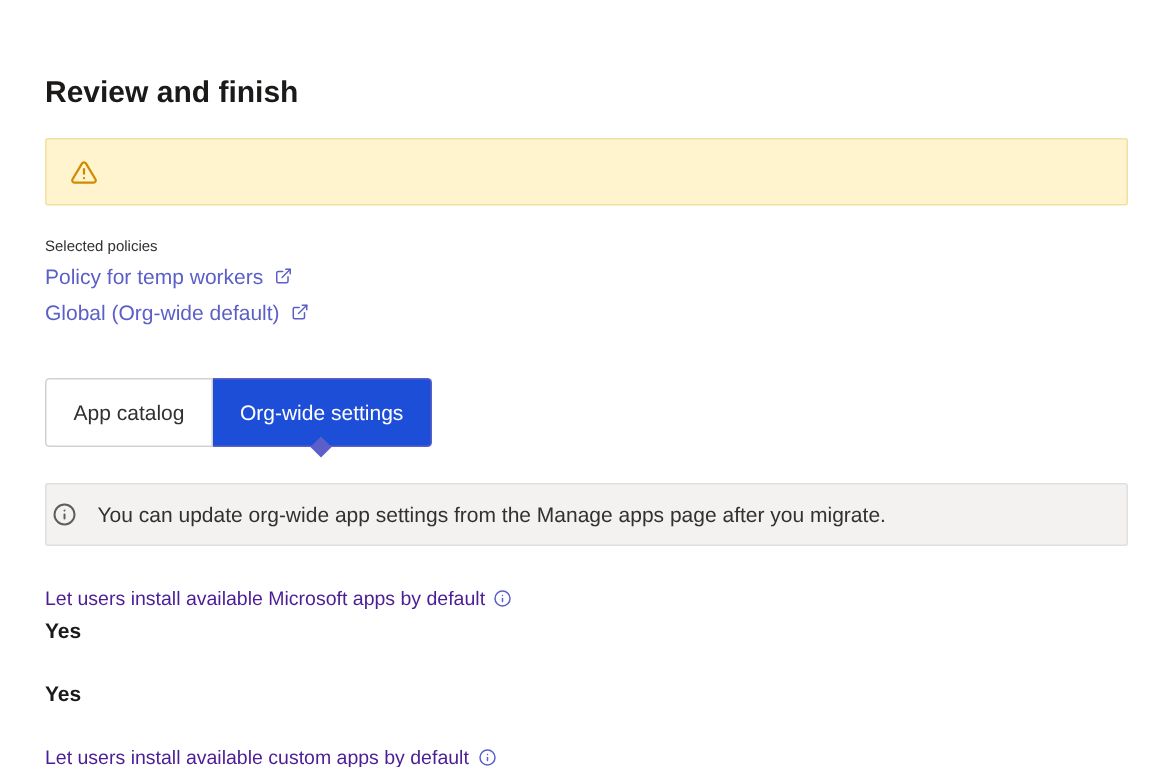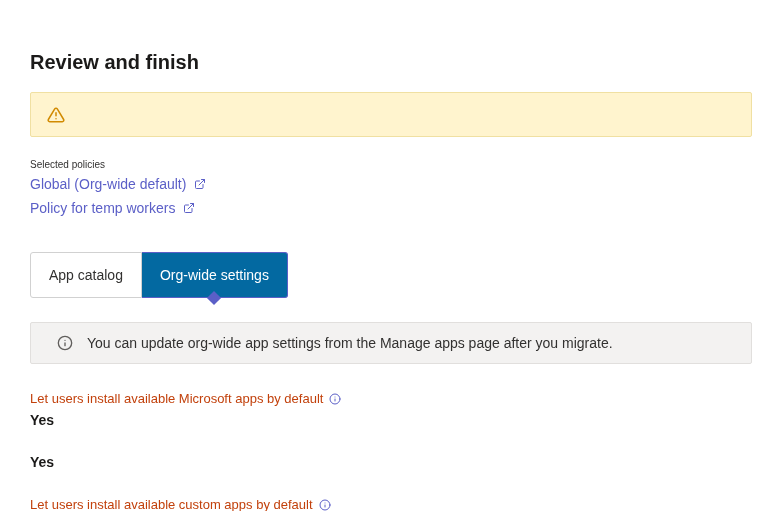--- a/index.html
+++ b/index.html
@@ -62,50 +62,50 @@
       font-size: 14px;
       border: 1px solid #d1d1d1;
       background: #ffffff;
       color: #323130;
       cursor: pointer;
       position: relative;
       border-radius: 3px 0 0 3px;
     }
     .tab + .tab { border-radius: 0 3px 3px 0; border-left: none; }
     .tab.active {
-      background: #0369a1;
+      background: #1d4ed8;
       border-color: #5b5fc7;
       color: #ffffff;
       text-align: right;
     }
     .tab.active::after {
       content: "";
       position: absolute;
       bottom: -6px;
       left: 50%;
       transform: translateX(-50%) rotate(45deg);
       width: 10px;
       height: 10px;
       background: #5b5fc7;
     }
     .info-bar {
       display: flex;
       align-items: center;
       background: #f3f2f1;
       border: 1px solid #e1dfdd;
       border-radius: 2px;
-      padding: 12px 26px;
+      padding: 12px 4px;
       margin-bottom: 26px;
     }
     .info-bar .icon { margin-right: 14px; flex-shrink: 0; }
     .info-bar .text { font-size: 14px; color: #323130; }
     .setting-item { margin-bottom: 26px; }
     .setting-label {
       font-size: 13px;
-      color: #c2410c;
+      color: #4c1d95;
       display: inline-flex;
       align-items: center;
       margin-bottom: 6px;
     }
     .setting-label .info-icon { margin-left: 6px; }
     .setting-value {
       font-size: 14px;
       font-weight: 600;
       color: #1b1a19;
     }
@@ -121,44 +121,44 @@
     <svg width="18" height="18" viewBox="0 0 24 24" fill="none" stroke="#d18a00" stroke-width="2" stroke-linecap="round" stroke-linejoin="round">
       <path d="M10.3 3.9 1.8 18a2 2 0 0 0 1.7 3h17a2 2 0 0 0 1.7-3L13.7 3.9a2 2 0 0 0-3.4 0z"></path>
       <line x1="12" y1="9" x2="12" y2="13"></line>
       <line x1="12" y1="17" x2="12.01" y2="17"></line>
     </svg>
   </span>
 </div>
 
 <div class="section-label">Selected policies</div>
 <div class="policy-links">
+  <div>
+    <a href="#" class="policy-link">
+      <span>Policy for temp workers</span>
+      <span class="ext-icon">
+        <svg width="12" height="12" viewBox="0 0 24 24" fill="none" stroke="#5b5fc7" stroke-width="2" stroke-linecap="round" stroke-linejoin="round">
+          <path d="M18 13v6a2 2 0 0 1-2 2H5a2 2 0 0 1-2-2V8a2 2 0 0 1 2-2h6"></path>
+          <polyline points="15 3 21 3 21 9"></polyline>
+          <line x1="10" y1="14" x2="21" y2="3"></line>
+        </svg>
+      </span>
+    </a>
+  </div>
   <div>
     <a href="#" class="policy-link">
       <span>Global (Org-wide default)</span>
       <span class="ext-icon">
         <svg width="12" height="12" viewBox="0 0 24 24" fill="none" stroke="#5b5fc7" stroke-width="2" stroke-linecap="round" stroke-linejoin="round">
           <path d="M18 13v6a2 2 0 0 1-2 2H5a2 2 0 0 1-2-2V8a2 2 0 0 1 2-2h6"></path>
           <polyline points="15 3 21 3 21 9"></polyline>
           <line x1="10" y1="14" x2="21" y2="3"></line>
         </svg>
       </span>
     </a>
   </div>
-  <div>
-    <a href="#" class="policy-link">
-      <span>Policy for temp workers</span>
-      <span class="ext-icon">
-        <svg width="12" height="12" viewBox="0 0 24 24" fill="none" stroke="#5b5fc7" stroke-width="2" stroke-linecap="round" stroke-linejoin="round">
-          <path d="M18 13v6a2 2 0 0 1-2 2H5a2 2 0 0 1-2-2V8a2 2 0 0 1 2-2h6"></path>
-          <polyline points="15 3 21 3 21 9"></polyline>
-          <line x1="10" y1="14" x2="21" y2="3"></line>
-        </svg>
-      </span>
-    </a>
-  </div>
 </div>
 
 <div class="tabs">
   <div class="tab">App catalog</div>
   <div class="tab active">Org-wide settings</div>
 </div>
 
 <div class="info-bar">
   <span class="icon">
     <svg width="16" height="16" viewBox="0 0 24 24" fill="none" stroke="#605e5c" stroke-width="2" stroke-linecap="round" stroke-linejoin="round">

